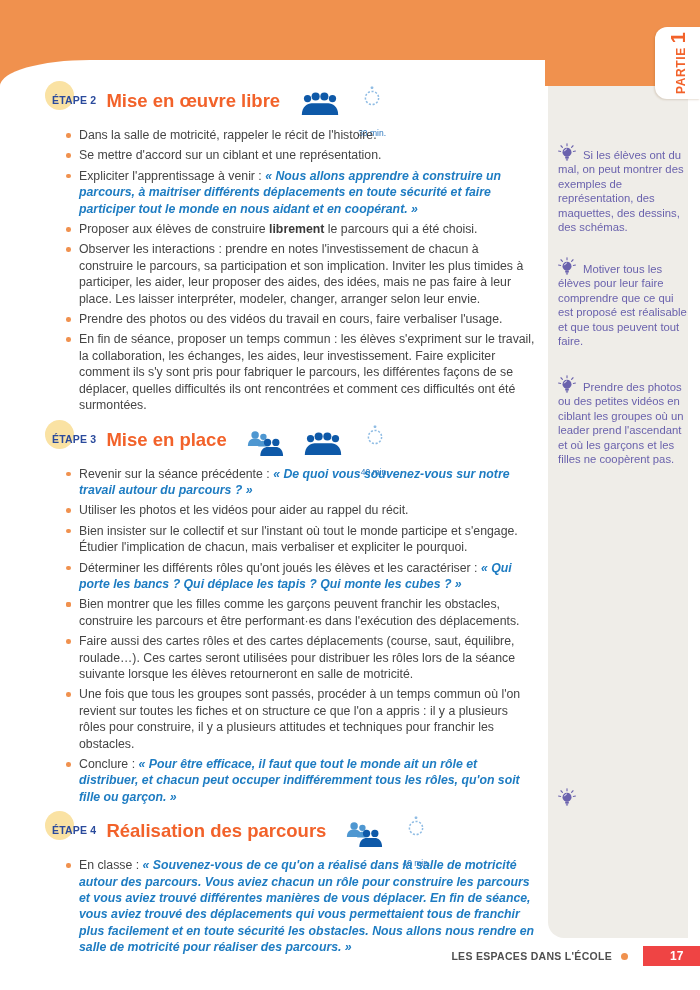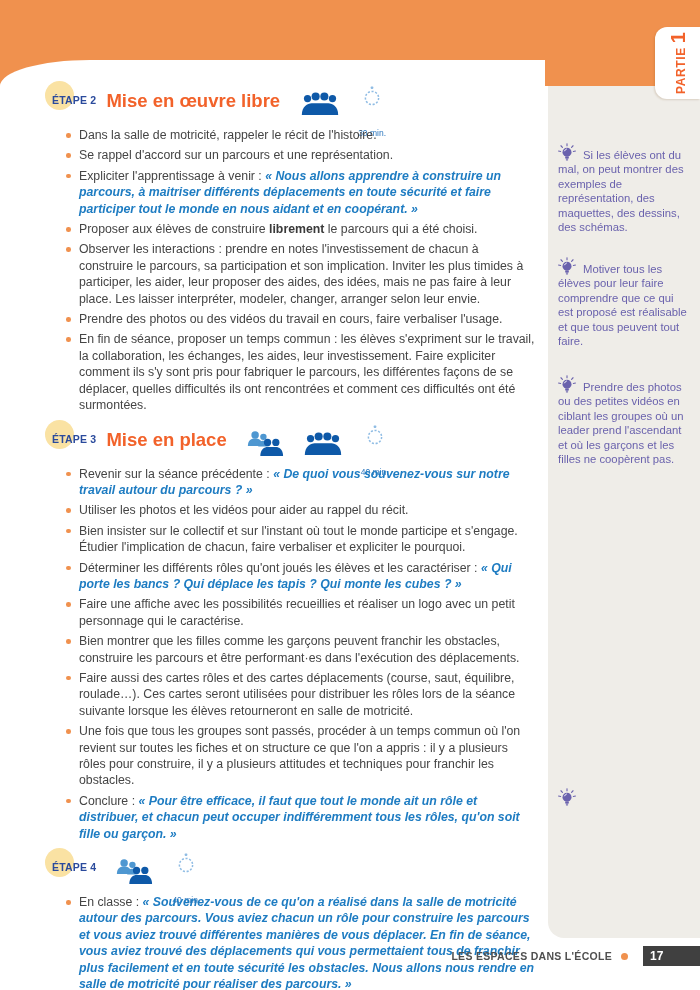--- a/index.html
+++ b/index.html
@@ -8,21 +8,21 @@
     background:#ffffff;
     font-family:"Liberation Sans", sans-serif;
   }
   
   .band{position:absolute;top:0;left:0;width:700px;height:86px;background:#F0914E;}
   .white-panel{
     position:absolute;left:0;top:60px;width:545px;height:930px;background:#ffffff;
     border-top-left-radius:90px 26px;
   }
   .gray-panel{
-    position:absolute;left:548px;top:86px;width:152px;height:852px;
+    position:absolute;left:548px;top:86px;width:140px;height:852px;
     background:#EFEDE8;border-bottom-left-radius:16px;
   }
   .partie-tab{
     position:absolute;top:27px;right:0;width:45px;height:72px;background:#ffffff;
     border-radius:12px 0 0 12px;display:flex;align-items:center;justify-content:center;
     box-shadow:-1px 1px 2px rgba(120,80,30,0.18);
   }
   .partie-inner{transform:rotate(-90deg);white-space:nowrap;display:flex;align-items:baseline;gap:4px;color:#F2622A;font-weight:bold;}
   .partie-label{font-size:12px;letter-spacing:0.6px;}
   .partie-num{font-size:20px;line-height:1;}
@@ -55,22 +55,22 @@
   .note{position:absolute;left:10px;width:131px;font-size:11.3px;line-height:14.4px;color:#6A62AD;}
   .note .p{margin:0 0 6px 0;}
   .note .p0{text-indent:25px;}
   .bulb{position:absolute;left:-2px;top:-5px;}
 
   
   .footer{position:absolute;top:946px;right:0;display:flex;align-items:center;}
   .footer-title{font-size:10.5px;font-weight:bold;color:#4F4F4F;letter-spacing:0.3px;}
   .footer-dot{width:7px;height:7px;border-radius:50%;background:#F0914E;margin:0 15px 0 9px;}
   .footer-page{
-    width:57px;height:20px;background:#404040;color:#ffffff;
-    font-size:12px;font-weight:bold;line-height:20px;padding-left:7px;box-sizing:border-box;
+    width:57px;height:20px;background:#ef4444;color:#ffffff;
+    font-size:12px;font-weight:bold;line-height:20px;padding-left:27px;box-sizing:border-box;
   }
 </style>
 </head>
 <body>
 
 <div class="band"></div>
 <div class="white-panel"></div>
 <div class="gray-panel" id="notes-panel">
     <div class="note" style="top: 62px;">
       <span class="bulb"><svg width="22" height="22" viewBox="0 0 22 24">
@@ -166,21 +166,21 @@
           <span class="timer">
             <span><svg width="20" height="21" viewBox="0 0 20 21">
      <rect x="8.6" y="0.6" width="2.8" height="2.3" rx="0.8" fill="#8FBCE4"></rect>
      <circle cx="10" cy="12" r="6.6" fill="none" stroke="#8FBCE4" stroke-width="1.5" stroke-dasharray="2.1 1.7"></circle>
    </svg></span>
             <span class="timer-caption">30 min.</span>
           </span>
         </div>
         <ul class="bullets">
           <li><span class="marker"></span><span class="seg-n">Dans la salle de motricité, rappeler le récit de l'histoire.</span></li>
-          <li><span class="marker"></span><span class="seg-n">Se rappel d'accord sur un parcours et une représentation.</span></li>
+          <li><span class="marker"></span><span class="seg-n">Se mettre d'accord sur un ciblant et une représentation.</span></li>
           <li><span class="marker"></span><span class="seg-n">Expliciter l'apprentissage à venir : </span><span class="seg-q">« Nous allons apprendre à construire un parcours, à maitriser différents déplacements en toute sécurité et faire participer tout le monde en nous aidant et en coopérant. »</span></li>
           <li><span class="marker"></span><span class="seg-n">Proposer aux élèves de construire </span><span class="seg-b">librement</span><span class="seg-n"> le parcours qui a été choisi.</span></li>
           <li><span class="marker"></span><span class="seg-n">Observer les interactions : prendre en notes l'investissement de chacun à construire le parcours, sa participation et son implication. Inviter les plus timides à participer, les aider, leur proposer des aides, des idées, mais ne pas faire à leur place. Les laisser interpréter, modeler, changer, arranger selon leur envie.</span></li>
           <li><span class="marker"></span><span class="seg-n">Prendre des photos ou des vidéos du travail en cours, faire verbaliser l'usage.</span></li>
           <li><span class="marker"></span><span class="seg-n">En fin de séance, proposer un temps commun : les élèves s'expriment sur le travail, la collaboration, les échanges, les aides, leur investissement. Faire expliciter comment ils s'y sont pris pour fabriquer le parcours, les différentes façons de se déplacer, quelles difficultés ils ont rencontrées et comment ces difficultés ont été surmontées.</span></li>
         </ul>
       </section>
       <section class="step">
         <div class="step-head">
           <span class="badge"><span class="badge-circle"></span><span class="badge-text">ÉTAPE 3</span></span>
@@ -217,32 +217,33 @@
             <span><svg width="20" height="21" viewBox="0 0 20 21">
      <rect x="8.6" y="0.6" width="2.8" height="2.3" rx="0.8" fill="#8FBCE4"></rect>
      <circle cx="10" cy="12" r="6.6" fill="none" stroke="#8FBCE4" stroke-width="1.5" stroke-dasharray="2.1 1.7"></circle>
    </svg></span>
             <span class="timer-caption">40 min.</span>
           </span>
         </div>
         <ul class="bullets">
           <li><span class="marker"></span><span class="seg-n">Revenir sur la séance précédente : </span><span class="seg-q">« De quoi vous souvenez-vous sur notre travail autour du parcours ? »</span></li>
           <li><span class="marker"></span><span class="seg-n">Utiliser les photos et les vidéos pour aider au rappel du récit.</span></li>
-          <li><span class="marker"></span><span class="seg-n">Bien insister sur le collectif et sur l'instant où tout le monde participe et s'engage. Étudier l'implication de chacun, faire verbaliser et expliciter le pourquoi.</span></li>
+          <li><span class="marker"></span><span class="seg-n">Bien insister sur le collectif et sur l'instant où tout le monde participe et s'engage. Étudier l'implication de chacun, mais verbaliser et expliciter le pourquoi.</span></li>
           <li><span class="marker"></span><span class="seg-n">Déterminer les différents rôles qu'ont joués les élèves et les caractériser : </span><span class="seg-q">« Qui porte les bancs ? Qui déplace les tapis ? Qui monte les cubes ? »</span></li>
-          <li><span class="marker"></span><span class="seg-n">Faire une affiche avec les possibilités recueillies et réaliser un logo avec un petit personnage qui le caractérise.</span></li>
+          <li><span class="marker"></span></li>
           <li><span class="marker"></span><span class="seg-n">Bien montrer que les filles comme les garçons peuvent franchir les obstacles, construire les parcours et être performant·es dans l'exécution des déplacements.</span></li>
           <li><span class="marker"></span><span class="seg-n">Faire aussi des cartes rôles et des cartes déplacements (course, saut, équilibre, roulade…). Ces cartes seront utilisées pour distribuer les rôles lors de la séance suivante lorsque les élèves retourneront en salle de motricité.</span></li>
           <li><span class="marker"></span><span class="seg-n">Une fois que tous les groupes sont passés, procéder à un temps commun où l'on revient sur toutes les fiches et on structure ce que l'on a appris : il y a plusieurs rôles pour construire, il y a plusieurs attitudes et techniques pour franchir les obstacles.</span></li>
           <li><span class="marker"></span><span class="seg-n">Conclure : </span><span class="seg-q">« Pour être efficace, il faut que tout le monde ait un rôle et distribuer, et chacun peut occuper indifféremment tous les rôles, qu'on soit fille ou garçon. »</span></li>
         </ul>
       </section>
       <section class="step">
         <div class="step-head">
           <span class="badge"><span class="badge-circle"></span><span class="badge-text">ÉTAPE 4</span></span>
+          <h2 class="step-title" style="margin: 0px 0px 0px 10px;">Réalisation des parcours</h2>
           <span class="head-icons">
             <span>
               <svg class="gicon" width="42" height="29" viewBox="0 0 40 28">
        <g fill="#4E97D1">
          <circle cx="9.5" cy="5.8" r="3.6"></circle>
                   <circle cx="17.5" cy="7.6" r="3.1"></circle>
          <path d="M2.5,16.5 C2.5,10.5 6,9.2 9.5,9.2 C13,9.2 16.5,10.5 16.5,16.5 Z"></path>
          <path d="M12.5,17 C12.5,12.6 15,11.4 17.5,11.4 C20,11.4 22.5,12.6 22.5,17 Z"></path>
        </g>
        <g fill="#0E59A8">

